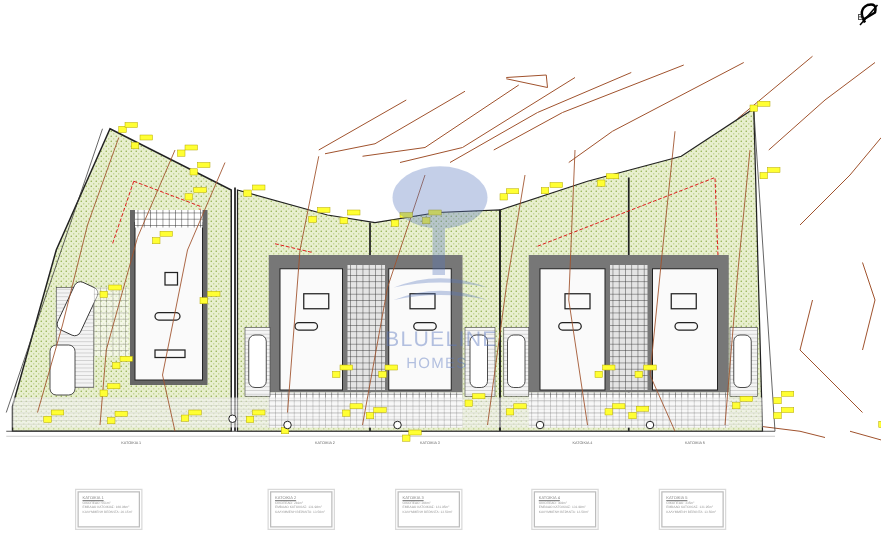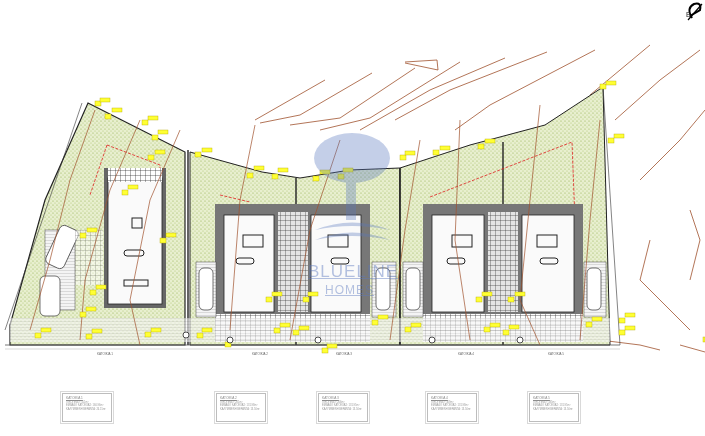--- a/index.html
+++ b/index.html
@@ -4,21 +4,21 @@
 <style>
   html,body{margin:0;padding:0;background:#ffffff;}
   body{width:705px;height:436px;position:relative;overflow:hidden;font-family:"Liberation Sans",sans-serif;}
   #plan{position:absolute;left:0;top:0;width:705px;height:436px;}
   .north{position:absolute;left:684px;top:0px;width:21px;height:22px;}
   .north-label{position:absolute;left:686px;top:11px;font-size:7px;color:#222;}
   .legend-box{position:absolute;top:393px;width:50px;height:29px;border:1px solid #bdbdbd;outline:1px solid #d9d9d9;outline-offset:1px;background:#fff;padding:2px 3px;box-sizing:border-box;}
   .legend-box .lt{font-size:3.2px;color:#888;text-decoration:underline;line-height:5px;white-space:nowrap;}
   .legend-box .ll{font-size:2.6px;color:#999;line-height:3.4px;white-space:nowrap;}
   .plot-label{position:absolute;font-size:3px;color:#666;white-space:nowrap;}
-  .wm{position:absolute;font-family:"Liberation Sans",sans-serif;color:rgba(90,120,190,0.45);letter-spacing:1px;text-decoration:underline;}
+  .wm{position:absolute;font-family:"Liberation Sans",sans-serif;color:rgba(90,120,190,0.45);letter-spacing:1px;}
 </style>
 </head>
 <body>
 
 <svg id="plan" viewBox="0 0 705 436" xmlns="http://www.w3.org/2000/svg">
   <defs>
     <pattern id="veg" width="4" height="4" patternUnits="userSpaceOnUse">
       <rect width="4" height="4" fill="#e8efcf"></rect>
       <circle cx="1" cy="1" r="0.6" fill="#8fae4a"></circle>
       <circle cx="3" cy="3" r="0.5" fill="#a7c063"></circle>

